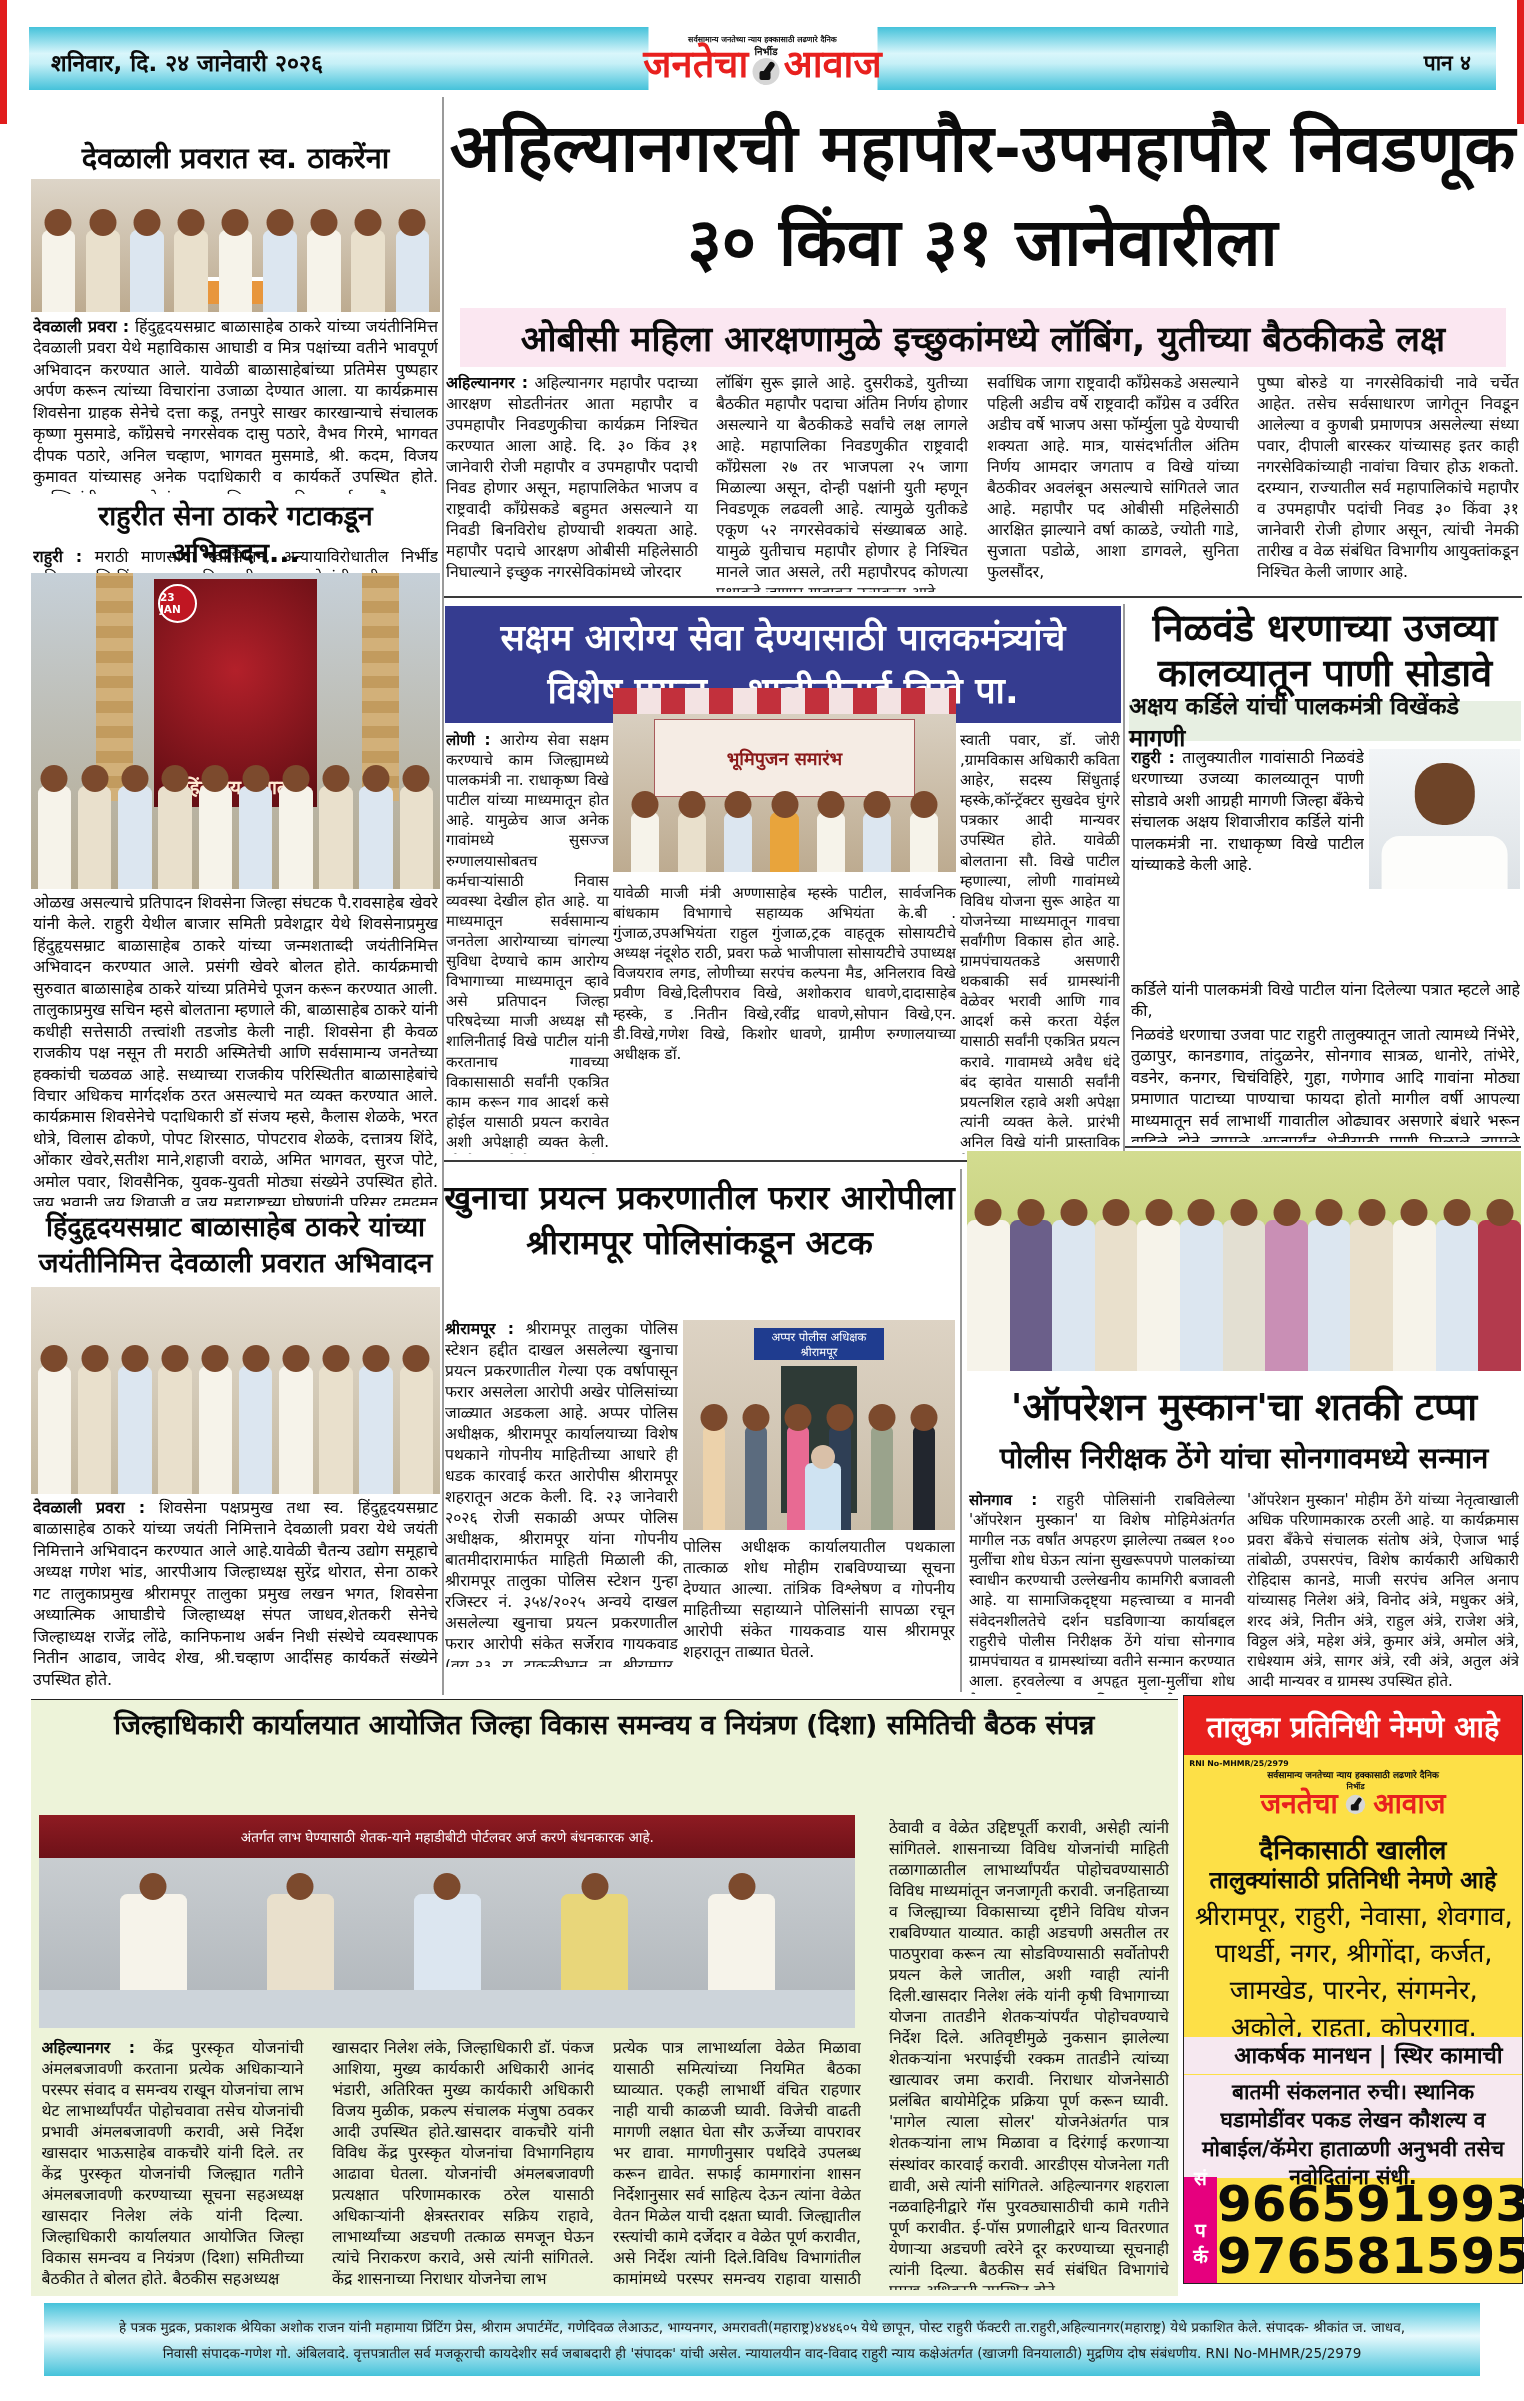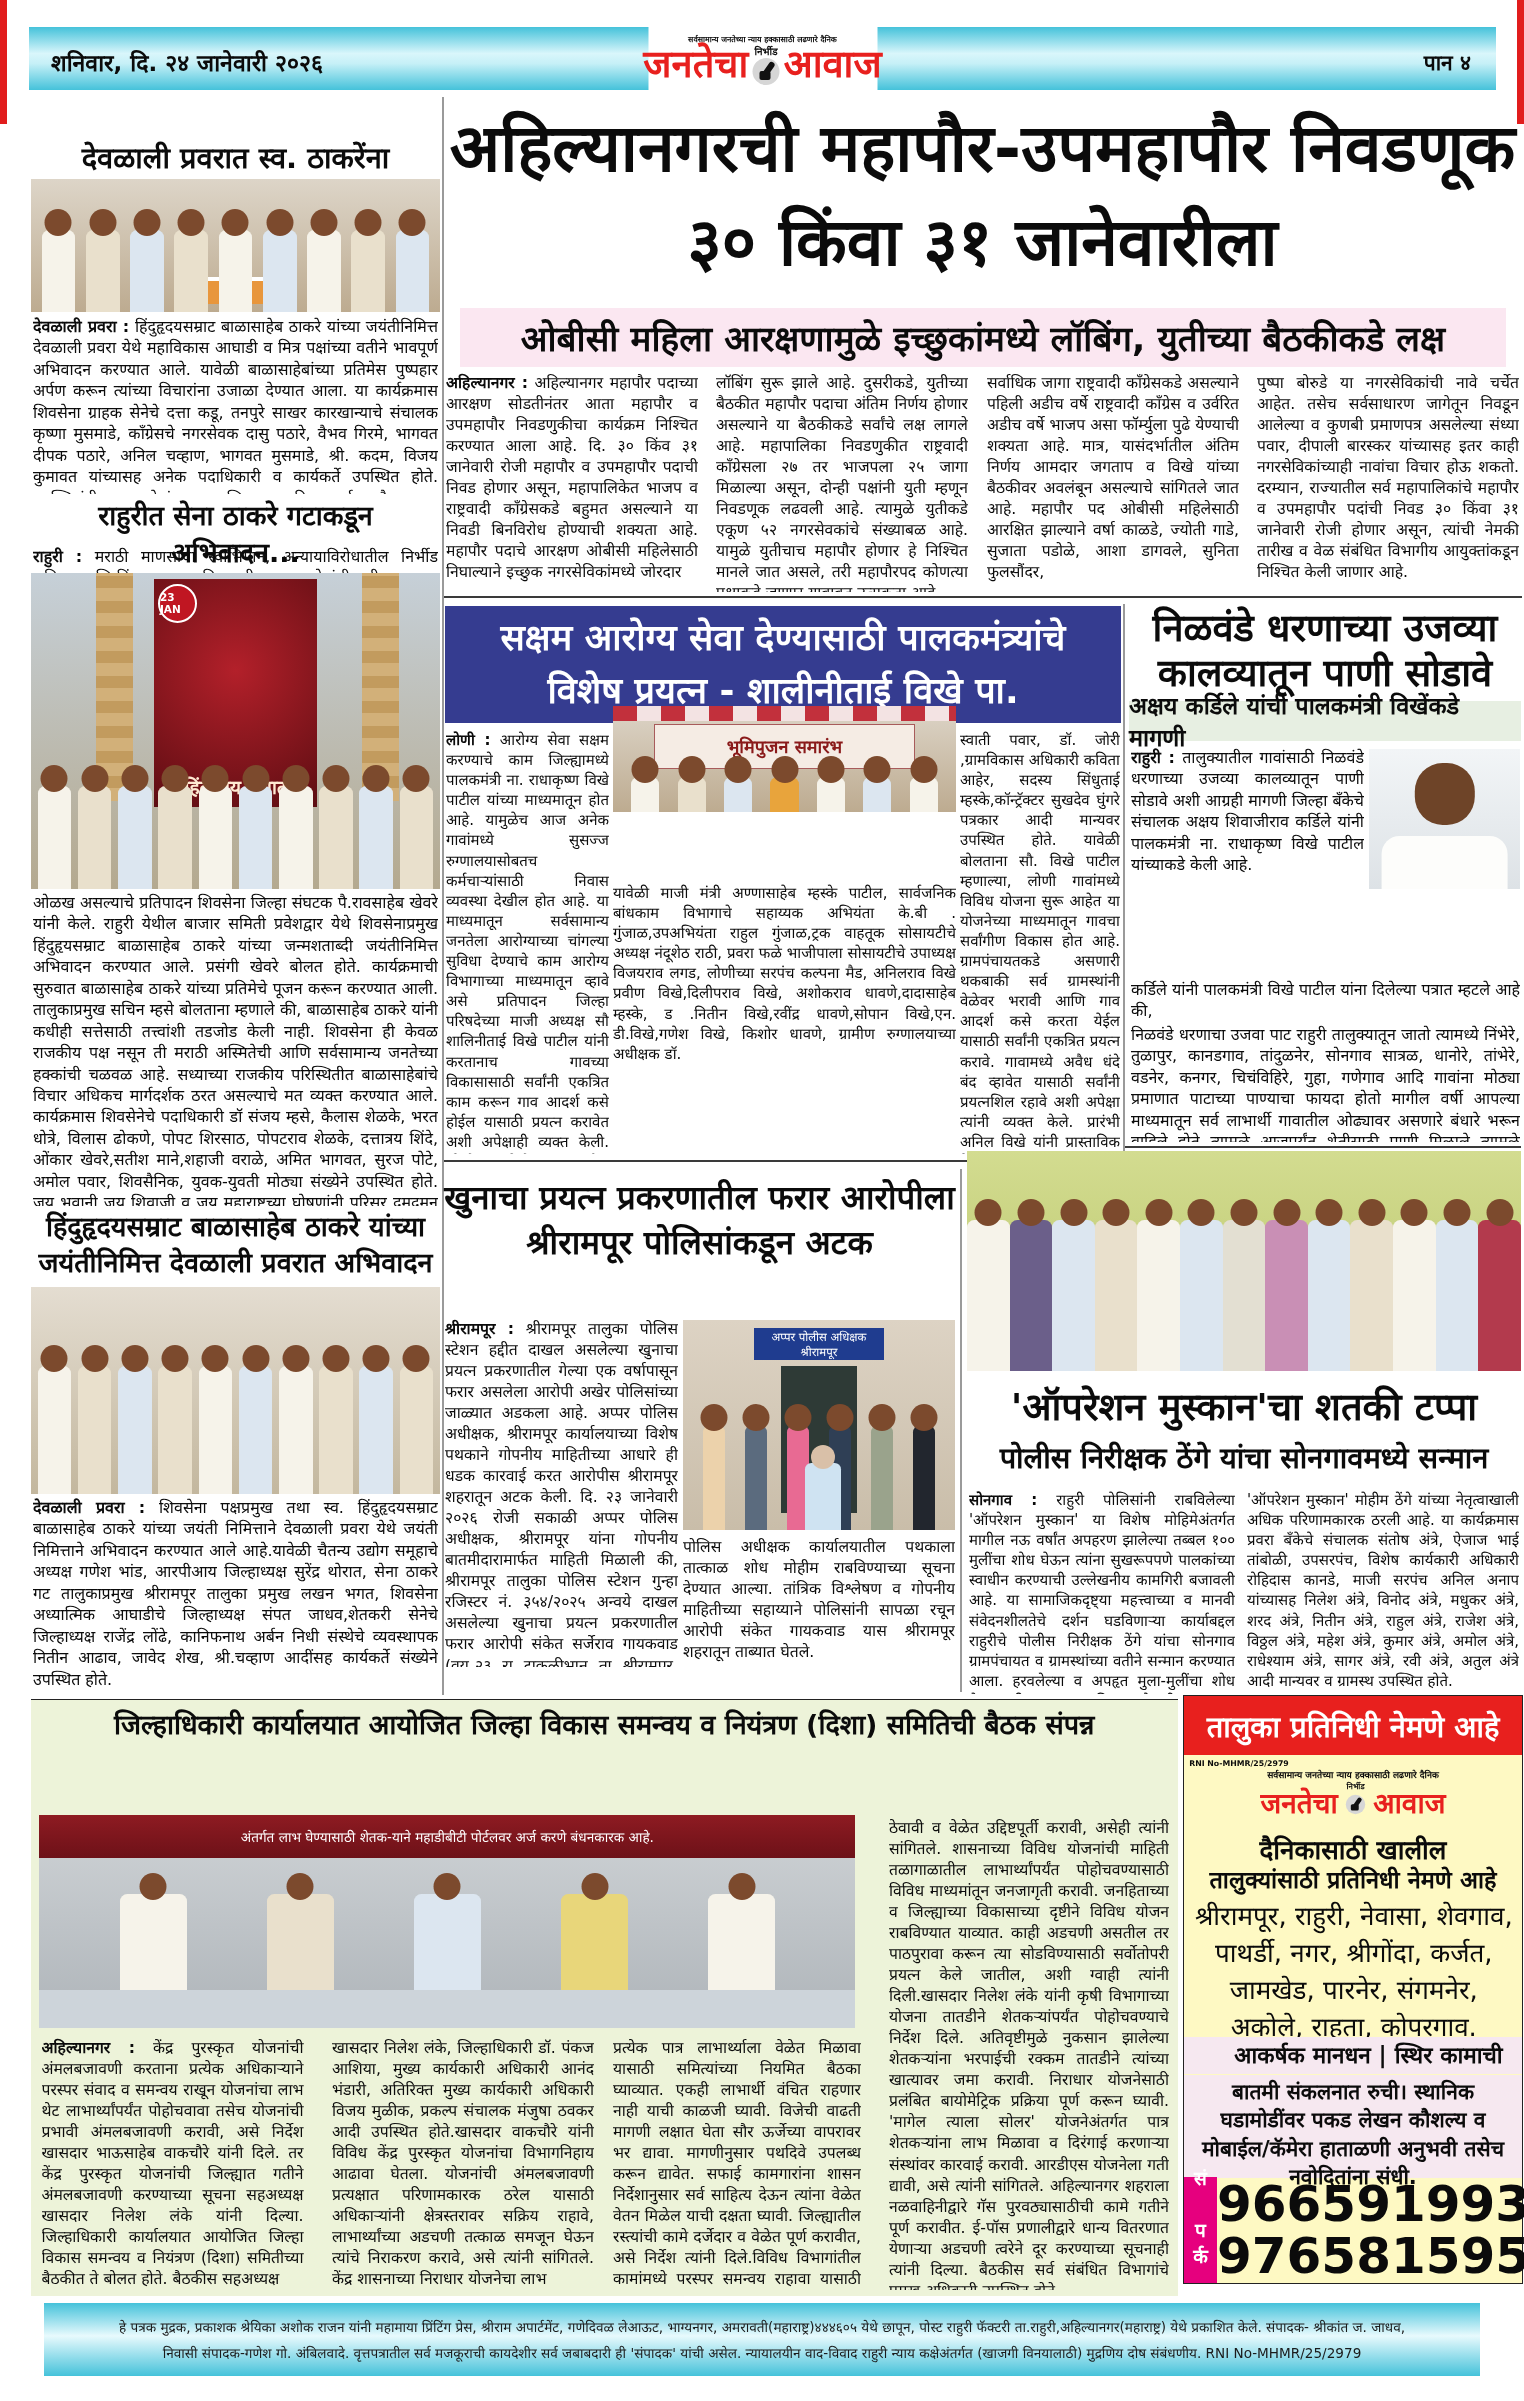--- a/index.html
+++ b/index.html
@@ -62,21 +62,21 @@
   
   .mus-h  { left:967px; top:1379px; width:554px; font-size:38px; font-weight:bold; text-align:center; }
   .mus-sh { left:967px; top:1437px; width:554px; font-size:29px; font-weight:bold; text-align:center; }
 
   
   .disha { left:31px; top:1699px; width:1147px; height:597px; background:#edf3d9; border-top:1.6px solid #222; }
   .disha-strip { position:absolute; left:5.2px; top:5.2px; width:1136px; font-size:27px; font-weight:bold; text-align:center; }
   .disha-h { position:absolute; left:5.2px; top:50px; width:1136px; font-size:47px; font-weight:bold; text-align:center; }
 
   
-  .ad { left:1183px; top:1695px; width:340px; height:589px; background:#fef9c3; border:1.6px solid #222; }
+  .ad { left:1183px; top:1695px; width:340px; height:589px; background:#fde047; border:1.6px solid #222; }
   .ad-banner { position:absolute; left:0; top:0; width:100%; height:59px; background:#e8201e; color:#fff;
                font-weight:bold; font-size:29px; display:flex; align-items:center; justify-content:center; }
   .ad-logo { position:absolute; left:0; top:60px; width:100%; height:74px; display:flex; flex-direction:column; align-items:center; justify-content:center; }
   .ad-rni { position:absolute; left:5.2px; top:3.1px; font-size:7.8px; font-weight:bold; }
   .ad-tag { font-size:9px; font-weight:bold; }
   .ad-brand { font-size:28px; }
   .ad-l1 { position:absolute; left:0; top:135px; width:100%; font-size:26px; font-weight:bold; text-align:center; }
   .ad-l2 { position:absolute; left:0; top:167px; width:100%; font-size:23.5px; font-weight:bold; text-align:center; }
   .ad-talukas { position:absolute; left:6.3px; top:202px; width:327px; font-size:26px; text-align:center; line-height:1.42; }
   .ad-pink { position:absolute; left:0; width:100%; background:#f6e8f0; text-align:center; font-weight:bold; }
@@ -243,21 +243,21 @@
 
   <div class="abs hline" style="left:444px;top:596px;width:1078px;"></div>
 
   <div class="abs bluebox">सक्षम आरोग्य सेवा देण्यासाठी पालकमंत्र्यांचे विशेष प्रयत्न - शालीनीताई विखे पा.</div>
 
   <div class="abs txt h-col" style="left:446px;top:730px;width:163px;height:424px;">
     <b class="dl">लोणी :</b>
     <span>आरोग्य सेवा सक्षम करण्याचे काम जिल्ह्यामध्ये पालकमंत्री ना. राधाकृष्ण विखे पाटील यांच्या माध्यमातून होत आहे. यामुळेच आज अनेक गावांमध्ये सुसज्ज रुग्णालयासोबतच कर्मचाऱ्यांसाठी निवास व्यवस्था देखील होत आहे. या माध्यमातून सर्वसामान्य जनतेला आरोग्याच्या चांगल्या सुविधा देण्याचे काम आरोग्य विभागाच्या माध्यमातून व्हावे असे प्रतिपादन जिल्हा परिषदेच्या माजी अध्यक्ष सौ शालिनीताई विखे पाटील यांनी करतानाच गावच्या विकासासाठी सर्वांनी एकत्रित काम करून गाव आदर्श कसे होईल यासाठी प्रयत्न करावेत अशी अपेक्षाही व्यक्त केली. लोणी येथील ग्रामीण रुग्णालयाच्या कर्मचारी अधिकारी यांच्या निवासस्थां इमारतीच्या भूमिपूजन प्रसंगी सौ विखे पाटील बोलत होत्या.</span>
   </div>
 
-  <div class="abs photo" style="left:613px;top:706px;width:343px;height:106px;">
+  <div class="abs photo" style="left:613px;top:688px;width:343px;height:184px;">
     <div class="curtain"></div>
     <div class="bp-banner">भूमिपुजन समारंभ</div>
     <div class="person-row" style="height:38%;">
       <div class="pn"></div>
         <div class="pn"></div>
         <div class="pn"></div>
         <div class="pn" style="background:#e8a43c;"></div>
       <div class="pn"></div>
         <div class="pn"></div>
         <div class="pn"></div>

